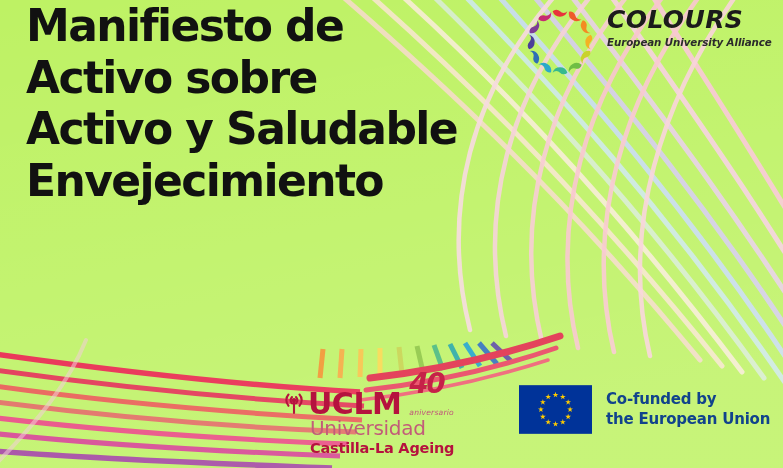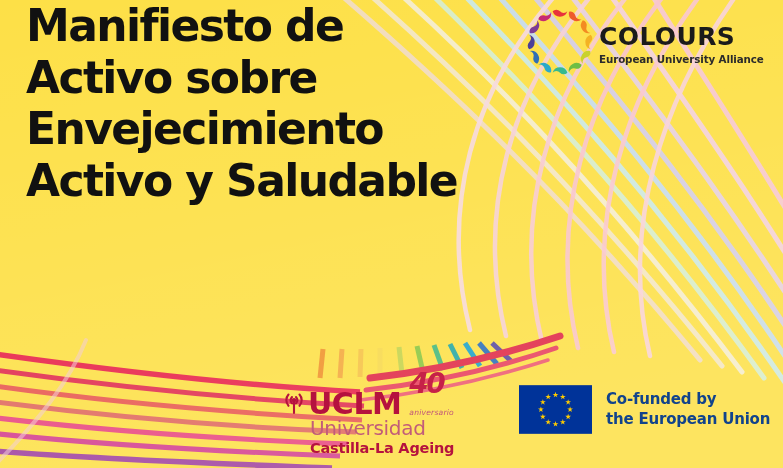--- a/index.html
+++ b/index.html
@@ -7,21 +7,21 @@
   body {
     font-family:"Liberation Sans", sans-serif;
     background:#ffffff;
     overflow:hidden;
     position:relative;
   }
   #slide {
     position:relative;
     width:783px;
     height:468px;
-    background:#fde047;
+    background:#bef264;
     overflow:hidden;
   }
   .bg-layer {
     position:absolute;
     inset:0;
     width:783px;
     height:468px;
     pointer-events:none;
   }
 
@@ -53,22 +53,24 @@
     margin-top:19px;
     margin-left:4px;
   }
 
   
   .colours-logo {
     position:absolute;
     left:521px;
     top:3px;
     display:flex;
-    align-items:center;
+    align-items:flex-start;
+    gap:8px;
     z-index:6;
+    font-style:italic;
   }
   .colours-ring { width:78px; height:78px; display:block; }
   .colours-text { padding-top:4px; }
   .colours-word {
     font-family:"DejaVu Sans", sans-serif;
     font-weight:bold;
     font-size:25px;
     letter-spacing:0.4px;
     color:#1b1b1b;
     line-height:1;
@@ -236,22 +238,22 @@
         <path d="M -10,470 C 40,420 70,380 86,340" stroke="#F2C9D4" stroke-width="4"></path>
       </g>
 
       <rect x="0" y="0" width="783" height="468" fill="url(#fadeTop)" opacity="0.25"></rect>
     </g>
   </svg>
 
   <div class="title-block">
     <div class="title-line">Manifiesto de</div>
     <div class="title-line">Activo sobre</div>
+    <div class="title-line">Activo y Saludable</div>
     <div class="title-line">Envejecimiento</div>
-    <div class="title-line">Activo y Saludable</div>
   </div>
 
   <div class="colours-logo">
     <svg class="colours-ring" viewBox="0 0 100 100" aria-hidden="true">
       <g id="ringGroup">
           <path d="M -9,-6 a 6,6 0 0 1 9,0 a 6,6 0 0 0 9,0 a 9.5,9.5 0 0 1 -18,0 z" fill="#E8333C" transform="translate(50.00,17.00) rotate(0.00) scale(1.05)"></path>
           <path d="M -9,-6 a 6,6 0 0 1 9,0 a 6,6 0 0 0 9,0 a 9.5,9.5 0 0 1 -18,0 z" fill="#EE5B2B" transform="translate(66.50,21.42) rotate(30.00) scale(1.05)"></path>
           <path d="M -9,-6 a 6,6 0 0 1 9,0 a 6,6 0 0 0 9,0 a 9.5,9.5 0 0 1 -18,0 z" fill="#F38B22" transform="translate(78.58,33.50) rotate(60.00) scale(1.05)"></path>
           <path d="M -9,-6 a 6,6 0 0 1 9,0 a 6,6 0 0 0 9,0 a 9.5,9.5 0 0 1 -18,0 z" fill="#F4B223" transform="translate(83.00,50.00) rotate(90.00) scale(1.05)"></path>
           <path d="M -9,-6 a 6,6 0 0 1 9,0 a 6,6 0 0 0 9,0 a 9.5,9.5 0 0 1 -18,0 z" fill="#C9D22C" transform="translate(78.58,66.50) rotate(120.00) scale(1.05)"></path>

